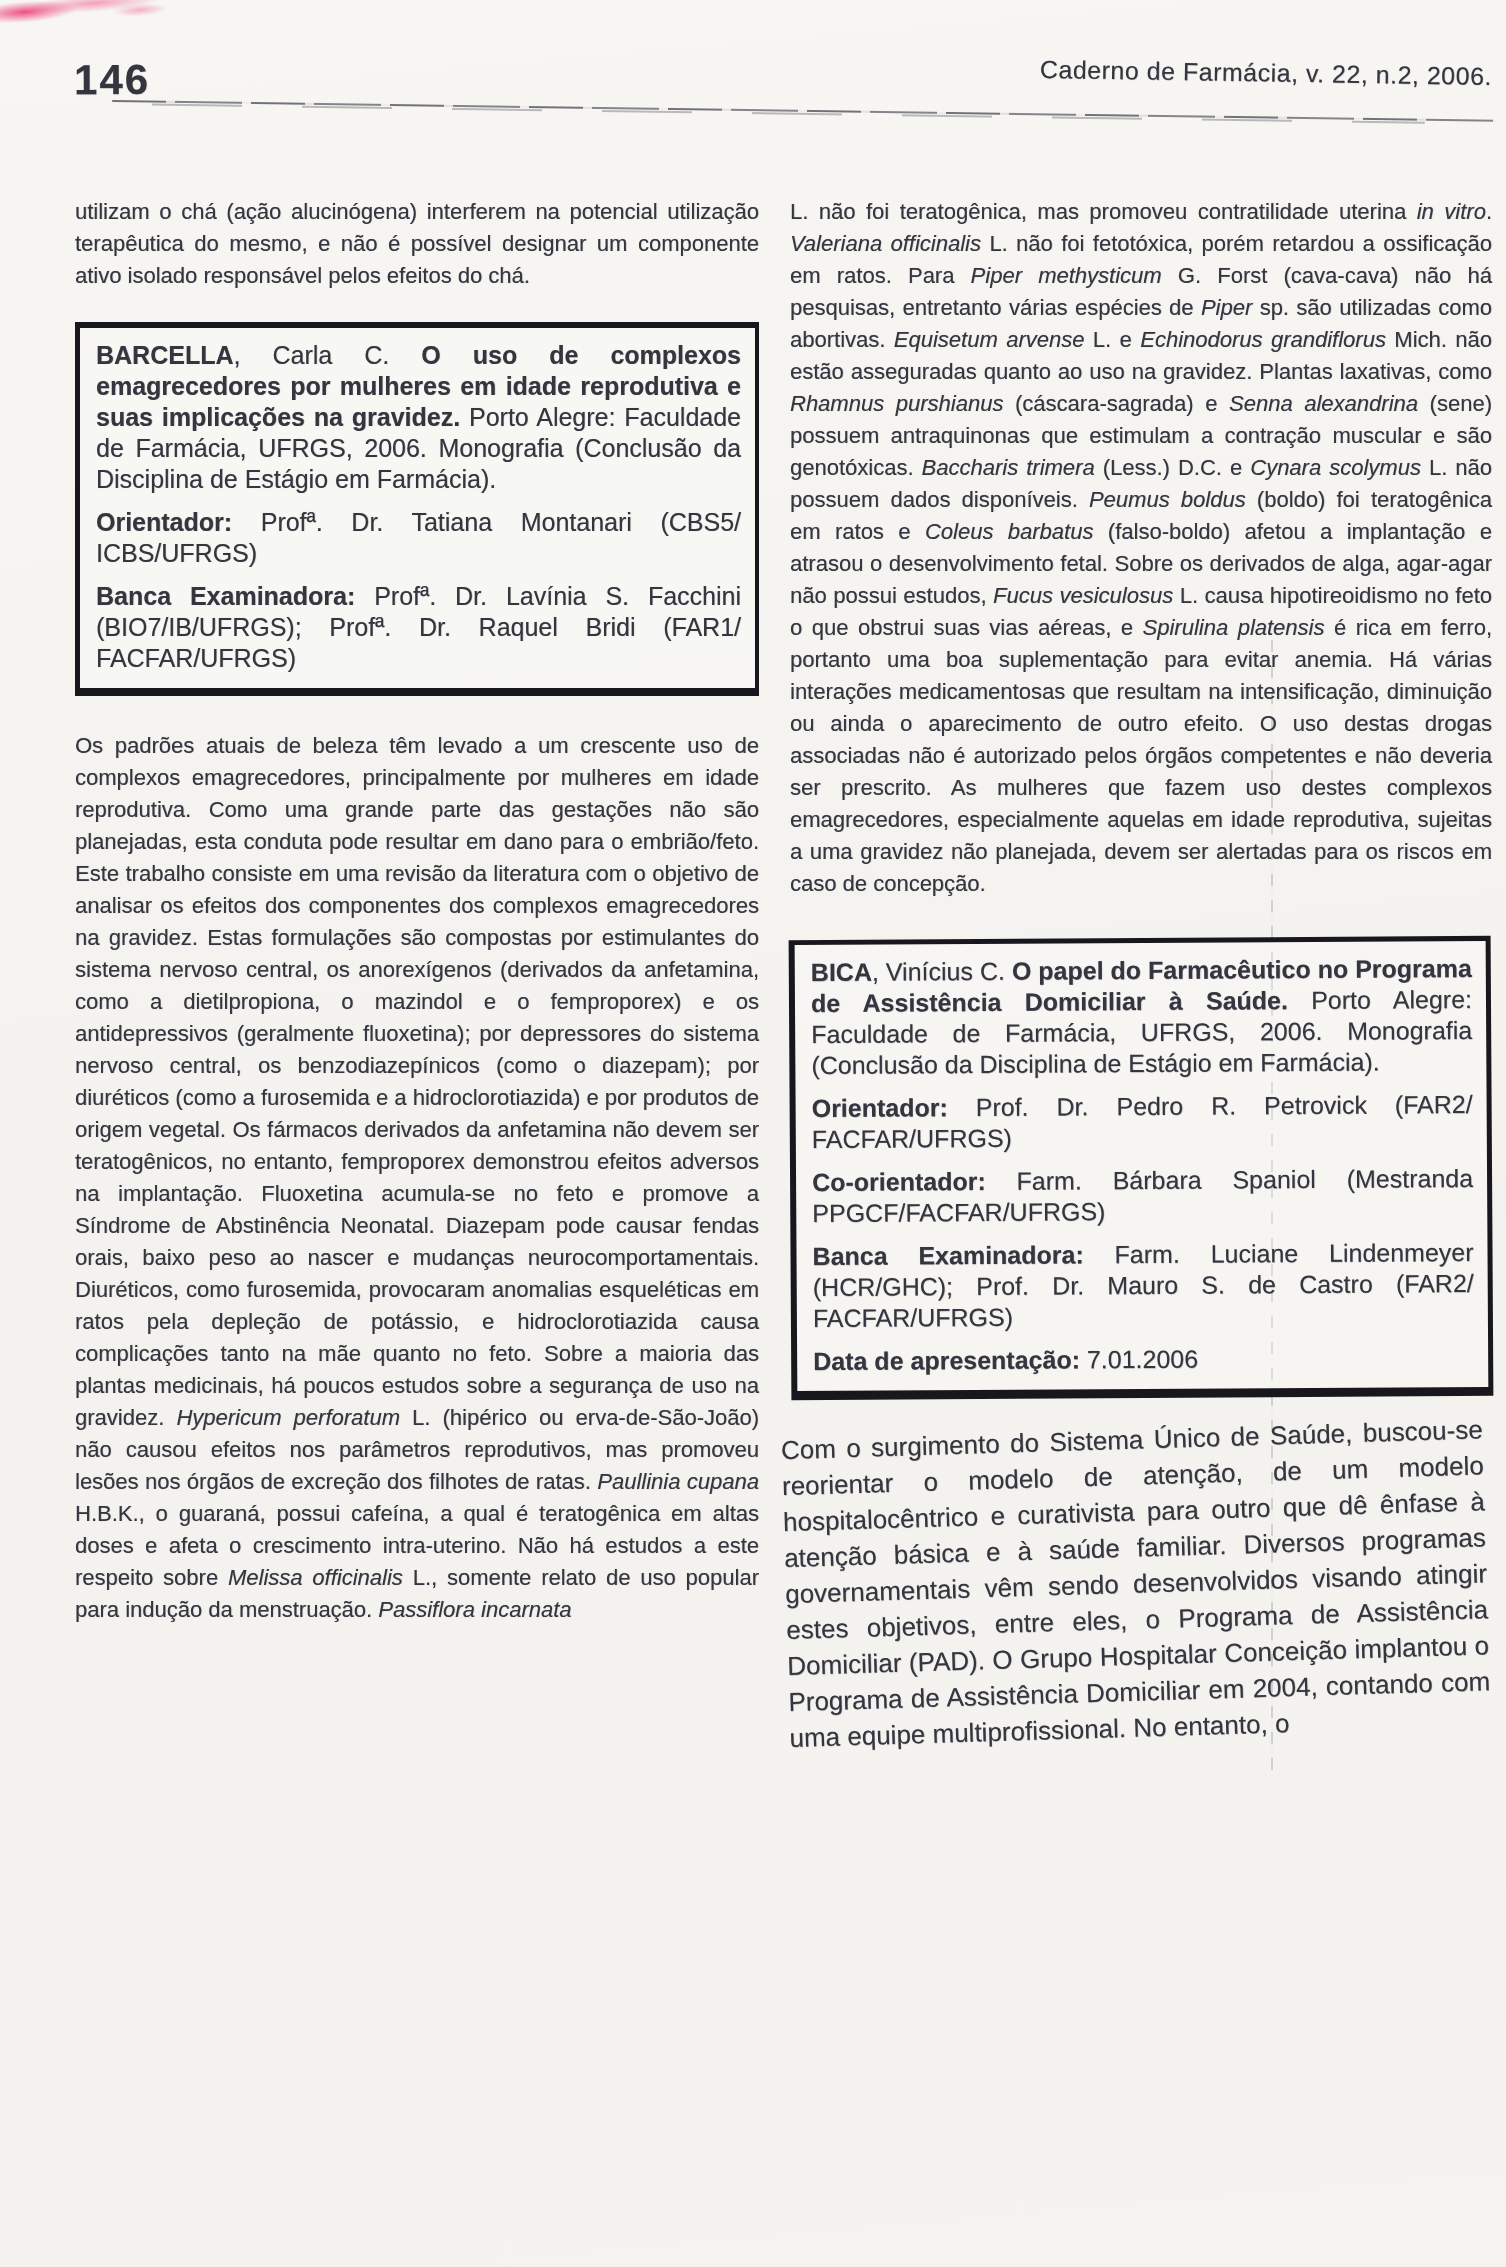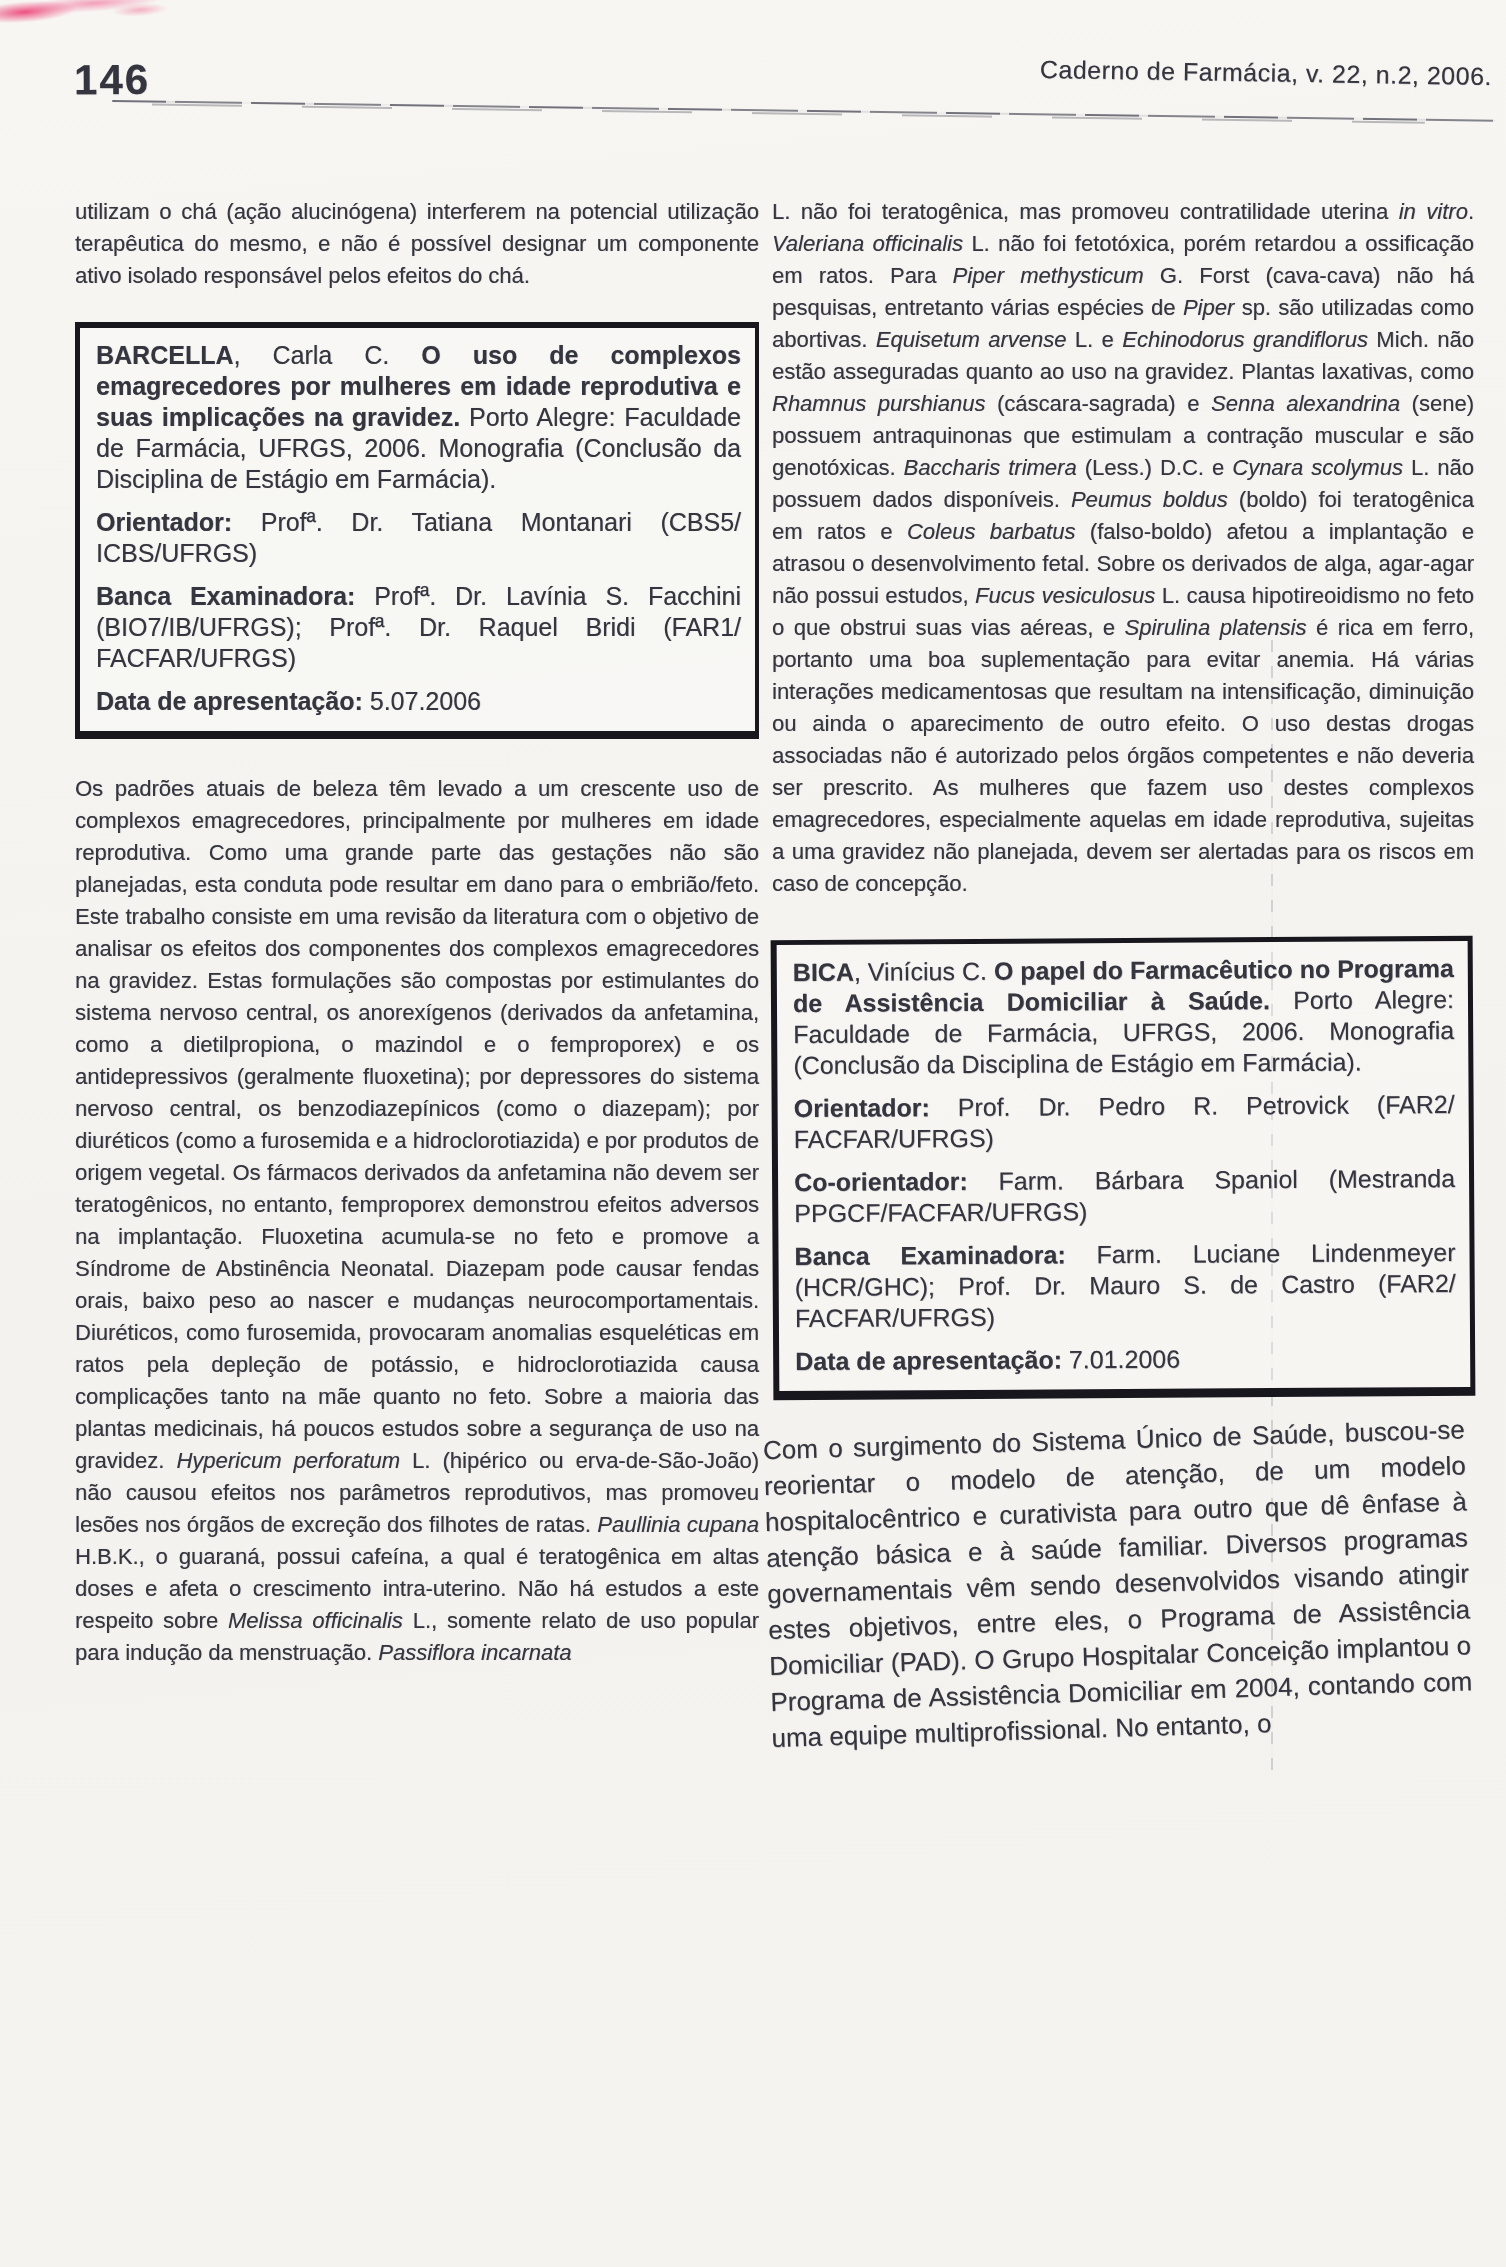--- a/index.html
+++ b/index.html
@@ -52,21 +52,21 @@
     transform: rotate(-4deg);
   }
   .scan-crease {
     position: absolute; left: 1271px; top: 640px; width: 2px; height: 1130px;
     background: repeating-linear-gradient(180deg,
       rgba(75,75,92,0.20) 0 12px, rgba(75,75,92,0.02) 12px 26px);
   }
   
   .col { position: absolute; top: 196px; }
   .col-left  { left: 75px;  width: 684px; }
-  .col-right { left: 772px; width: 702px; }
+  .col-right { left: 790px; width: 702px; }
   p { margin: 0; text-align: justify; font-size: 22px; line-height: 32px; }
   .mt16 { margin-top: 16px; }
   .mt30 { margin-top: 30px; }
   .mt34 { margin-top: 34px; }
   .mt38 { margin-top: 38px; }
   .lbl { font-weight: bold; }
   .unitermos-terms { letter-spacing: 0.4px; }
   
   .abstract-box {
     border-style: solid; border-color: #17171d;
@@ -97,21 +97,20 @@
 </div>
 
 <div class="col col-left ink">
   <p>utilizam o chá (ação alucinógena) interferem na potencial utilização terapêutica do mesmo, e não é possível designar um componente ativo isolado responsável pelos efeitos do chá.</p>
 
 
   <div class="abstract-box box-barcella mt30">
     <p><span style="font-weight: bold;">BARCELLA</span><span>, Carla C.  </span><span style="font-weight: bold;">O uso de complexos emagrecedores por mulheres em idade reprodutiva e suas implicações na gravidez.</span><span> Porto Alegre: Faculdade de Farmácia, UFRGS, 2006. Monografia (Conclusão da Disciplina de Estágio em Farmácia).</span></p>
     <p><span class="lbl">Orientador:</span><span> Profª. Dr. Tatiana Montanari (CBS5/ ICBS/UFRGS)</span></p>
     <p><span class="lbl">Banca Examinadora:</span><span> Profª. Dr. Lavínia S. Facchini (BIO7/IB/UFRGS); Profª. Dr. Raquel Bridi (FAR1/ FACFAR/UFRGS)</span></p>
-    <p><span class="lbl">Data de apresentação:</span><span> 5.07.2006</span></p>
   </div>
 
   <p class="mt34"><span>Os padrões atuais de beleza têm levado a um crescente uso de complexos emagrecedores, principalmente por mulheres em idade reprodutiva. Como uma grande parte das gestações não são planejadas, esta conduta pode resultar em dano para o embrião/feto. Este trabalho consiste em uma revisão da literatura com o objetivo de analisar os efeitos dos componentes dos complexos emagrecedores na gravidez. Estas formulações são compostas por estimulantes do sistema nervoso central, os anorexígenos (derivados da anfetamina, como a dietilpropiona, o mazindol e o femproporex) e os antidepressivos (geralmente fluoxetina); por depressores do sistema nervoso central, os benzodiazepínicos (como o diazepam); por diuréticos (como a furosemida e a hidroclorotiazida) e por produtos de origem vegetal. Os fármacos derivados da anfetamina não devem ser teratogênicos, no entanto, femproporex demonstrou efeitos adversos na implantação. Fluoxetina acumula-se no feto e promove a Síndrome de Abstinência Neonatal. Diazepam pode causar fendas orais, baixo peso ao nascer e mudanças neurocomportamentais. Diuréticos, como furosemida, provocaram anomalias esqueléticas em ratos pela depleção de potássio, e hidroclorotiazida causa complicações tanto na mãe quanto no feto. Sobre a maioria das plantas medicinais, há poucos estudos sobre a segurança de uso na gravidez. </span><span style="font-style: italic;">Hypericum perforatum</span><span> L. (hipérico ou erva-de-São-João) não causou efeitos nos parâmetros reprodutivos, mas promoveu lesões nos órgãos de excreção dos filhotes de ratas. </span><span style="font-style: italic;">Paullinia cupana</span><span> H.B.K., o guaraná, possui cafeína, a qual é teratogênica em altas doses e afeta o crescimento intra-uterino. Não há estudos a este respeito sobre </span><span style="font-style: italic;">Melissa officinalis</span><span> L., somente relato de uso popular para indução da menstruação. </span><span style="font-style: italic;">Passiflora incarnata</span></p>
 </div>
 
 <div class="col col-right ink">
   <p><span>L. não foi teratogênica, mas promoveu contratilidade uterina </span><span style="font-style: italic;">in vitro</span><span>. </span><span style="font-style: italic;">Valeriana officinalis</span><span> L. não foi fetotóxica, porém retardou a ossificação em ratos. Para </span><span style="font-style: italic;">Piper methysticum</span><span> G. Forst (cava-cava) não há pesquisas, entretanto várias espécies de </span><span style="font-style: italic;">Piper</span><span> sp. são utilizadas como abortivas. </span><span style="font-style: italic;">Equisetum arvense</span><span> L. e </span><span style="font-style: italic;">Echinodorus grandiflorus</span><span> Mich. não estão asseguradas quanto ao uso na gravidez. Plantas laxativas, como </span><span style="font-style: italic;">Rhamnus purshianus</span><span> (cáscara-sagrada) e </span><span style="font-style: italic;">Senna alexandrina</span><span> (sene) possuem antraquinonas que estimulam a contração muscular e são genotóxicas. </span><span style="font-style: italic;">Baccharis trimera</span><span> (Less.) D.C. e </span><span style="font-style: italic;">Cynara scolymus</span><span> L. não possuem dados disponíveis. </span><span style="font-style: italic;">Peumus boldus</span><span> (boldo) foi teratogênica em ratos e </span><span style="font-style: italic;">Coleus barbatus</span><span> (falso-boldo) afetou a implantação e atrasou o desenvolvimento fetal. Sobre os derivados de alga, agar-agar não possui estudos, </span><span style="font-style: italic;">Fucus vesiculosus</span><span> L. causa hipotireoidismo no feto o que obstrui suas vias aéreas, e </span><span style="font-style: italic;">Spirulina platensis</span><span> é rica em ferro, portanto uma boa suplementação para evitar anemia. Há várias interações medicamentosas que resultam na intensificação, diminuição ou ainda o aparecimento de outro efeito. O uso destas drogas associadas não é autorizado pelos órgãos competentes e não deveria ser prescrito. As mulheres que fazem uso destes complexos emagrecedores, especialmente aquelas em idade reprodutiva, sujeitas a uma gravidez não planejada, devem ser alertadas para os riscos em caso de concepção.</span></p>
 
 
   <div class="abstract-box box-bica mt38">

